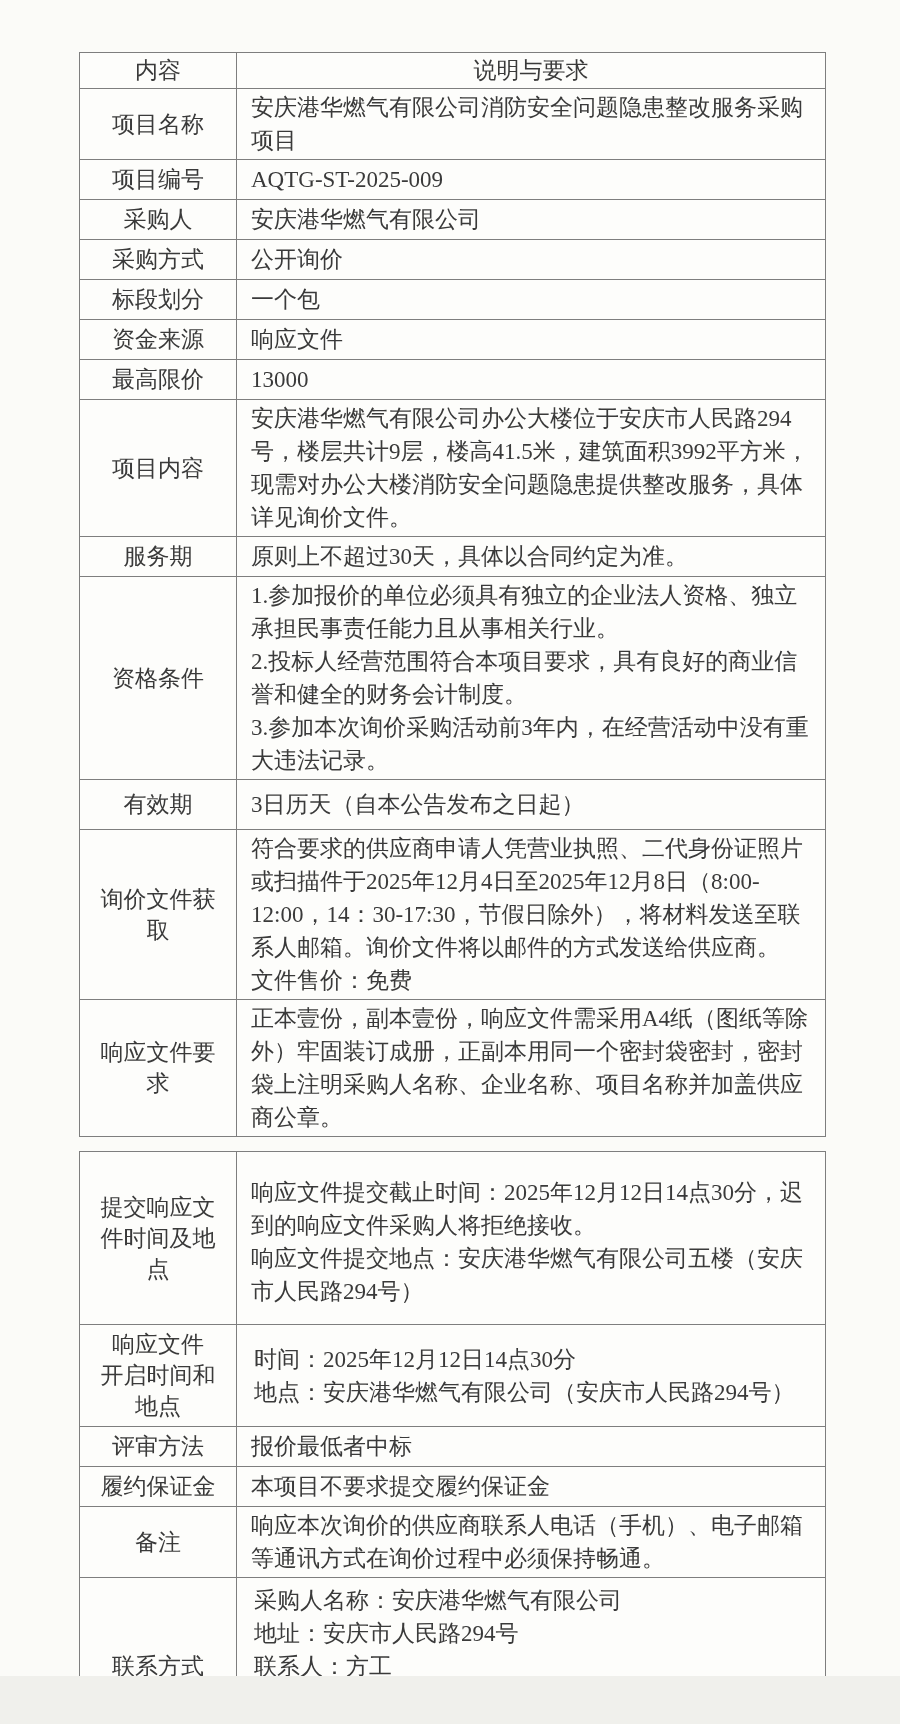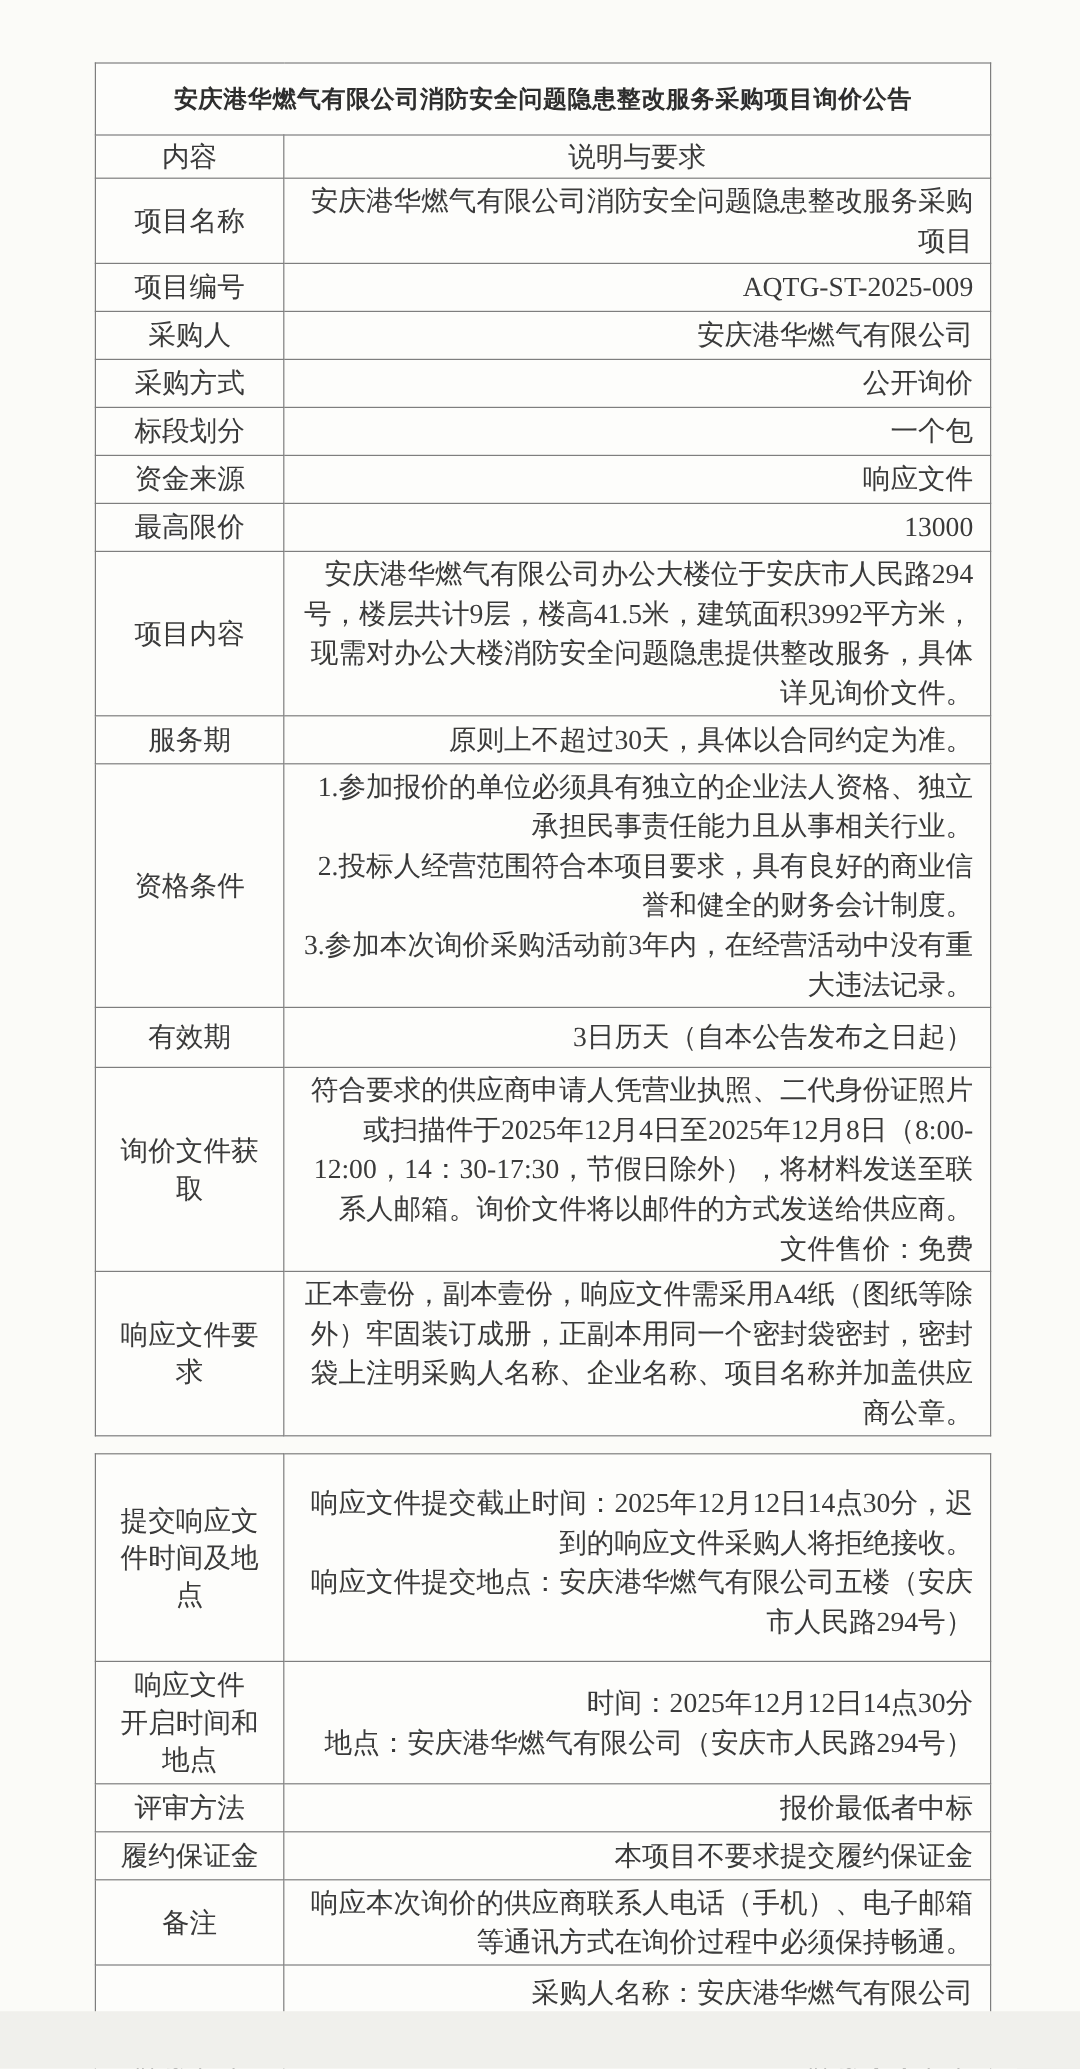--- a/index.html
+++ b/index.html
@@ -52,21 +52,21 @@
     height: 36px;
     text-align: center;
   }
   .label-cell {
     text-align: center;
     padding: 4px 13px;
     line-height: 31px;
     white-space: pre-line;
   }
   .content-cell {
-    text-align: right;
+    text-align: left;
     padding: 2px 14px;
     line-height: 33px;
     white-space: pre-line;
   }
   tr.pad-md .content-cell { padding-top: 8px; padding-bottom: 8px; }
   tr.pad-sm .content-cell { padding-top: 6px; padding-bottom: 6px; padding-left: 17px; }
   tr.pad-lg .content-cell { padding-top: 24px; padding-bottom: 16px; }
   .table-gap { height: 14px; }
 </style>
 </head>
@@ -75,23 +75,20 @@
 <div class="page">
 
   <div class="doc">
 
     <table>
       <colgroup>
           <col class="c-label">
           <col>
         </colgroup>
       <tbody>
-          <tr>
-        <td class="title-cell" colspan="2">安庆港华燃气有限公司消防安全问题隐患整改服务采购项目询价公告</td>
-      </tr>
       <tr>
         <td class="head-cell">内容</td>
         <td class="head-cell">说明与要求</td>
       </tr>
       <tr>
         <td class="label-cell">项目名称</td>
         <td class="content-cell">安庆港华燃气有限公司消防安全问题隐患整改服务采购项目</td>
       </tr>
       <tr>
         <td class="label-cell">项目编号</td>

